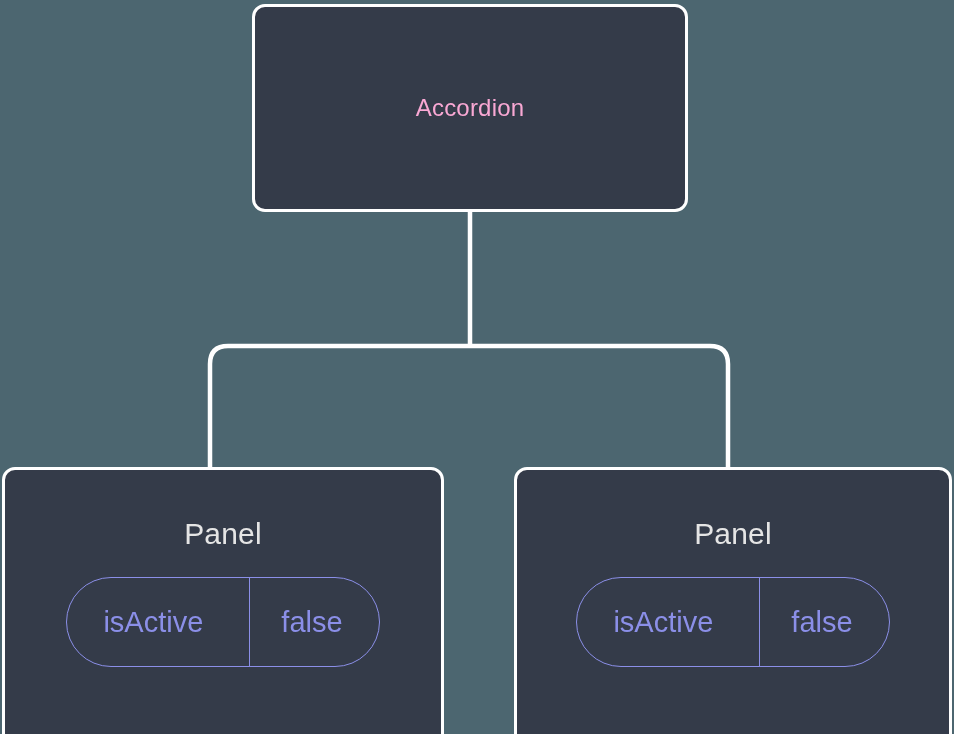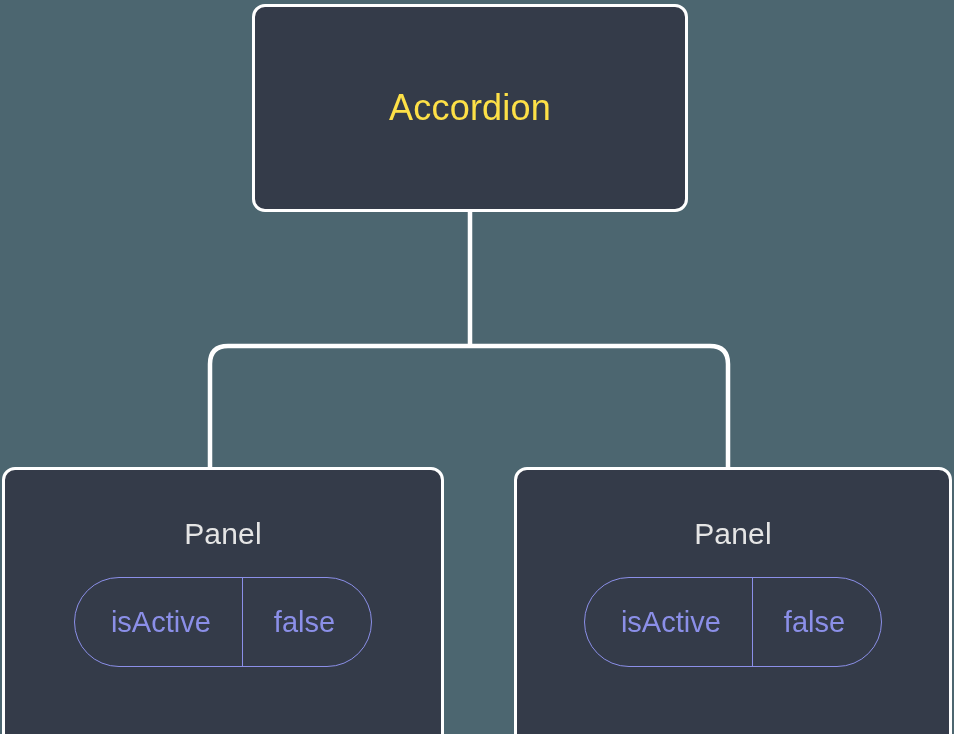--- a/index.html
+++ b/index.html
@@ -44,22 +44,22 @@
 
   
   #node-accordion {
     left: 252px;
     top: 4px;
     width: 436px;
     height: 208px;
     justify-content: center;
   }
   #node-accordion .node-title {
-    font-size: 36px;
-    color: #fde047;
+    font-size: 24px;
+    color: #f9a8d4;
     letter-spacing: 0.2px;
     line-height: 1;
   }
 
   
   .panel-node {
     top: 467px;
     height: 280px;
     padding-top: 49px;
   }
@@ -87,21 +87,21 @@
   .prop-val {
     display: flex;
     align-items: center;
     justify-content: center;
     font-size: 29px;
     color: #8b8fe8;
     line-height: 1;
     white-space: nowrap;
   }
   .prop-key {
-    padding: 0 31px 0 36px;
+    padding: 0 46px 0 36px;
     border-right: 1.6px solid #8b8fe8;
   }
   .prop-val {
     padding: 0 36px 0 31px;
   }
 </style>
 </head>
 <body>
 
 <div id="canvas">

